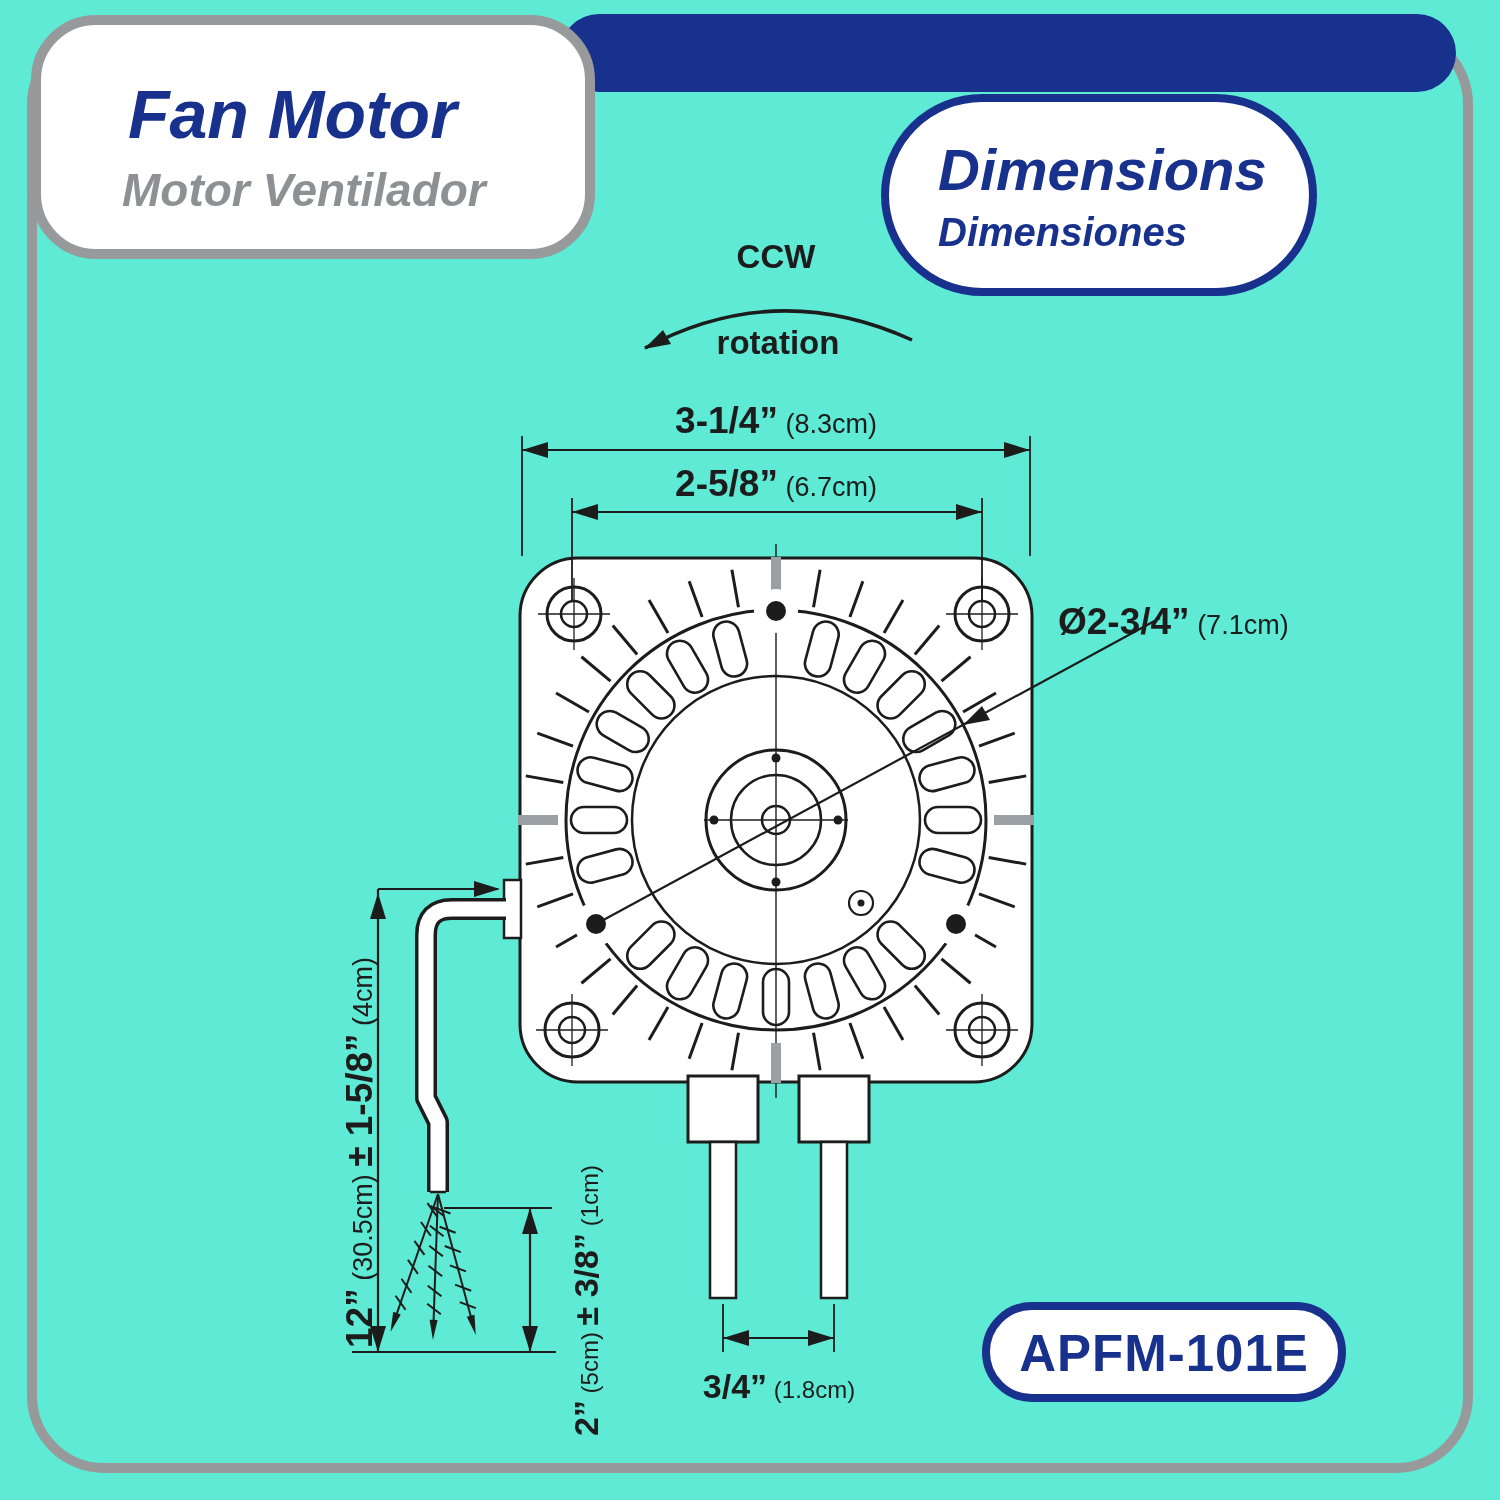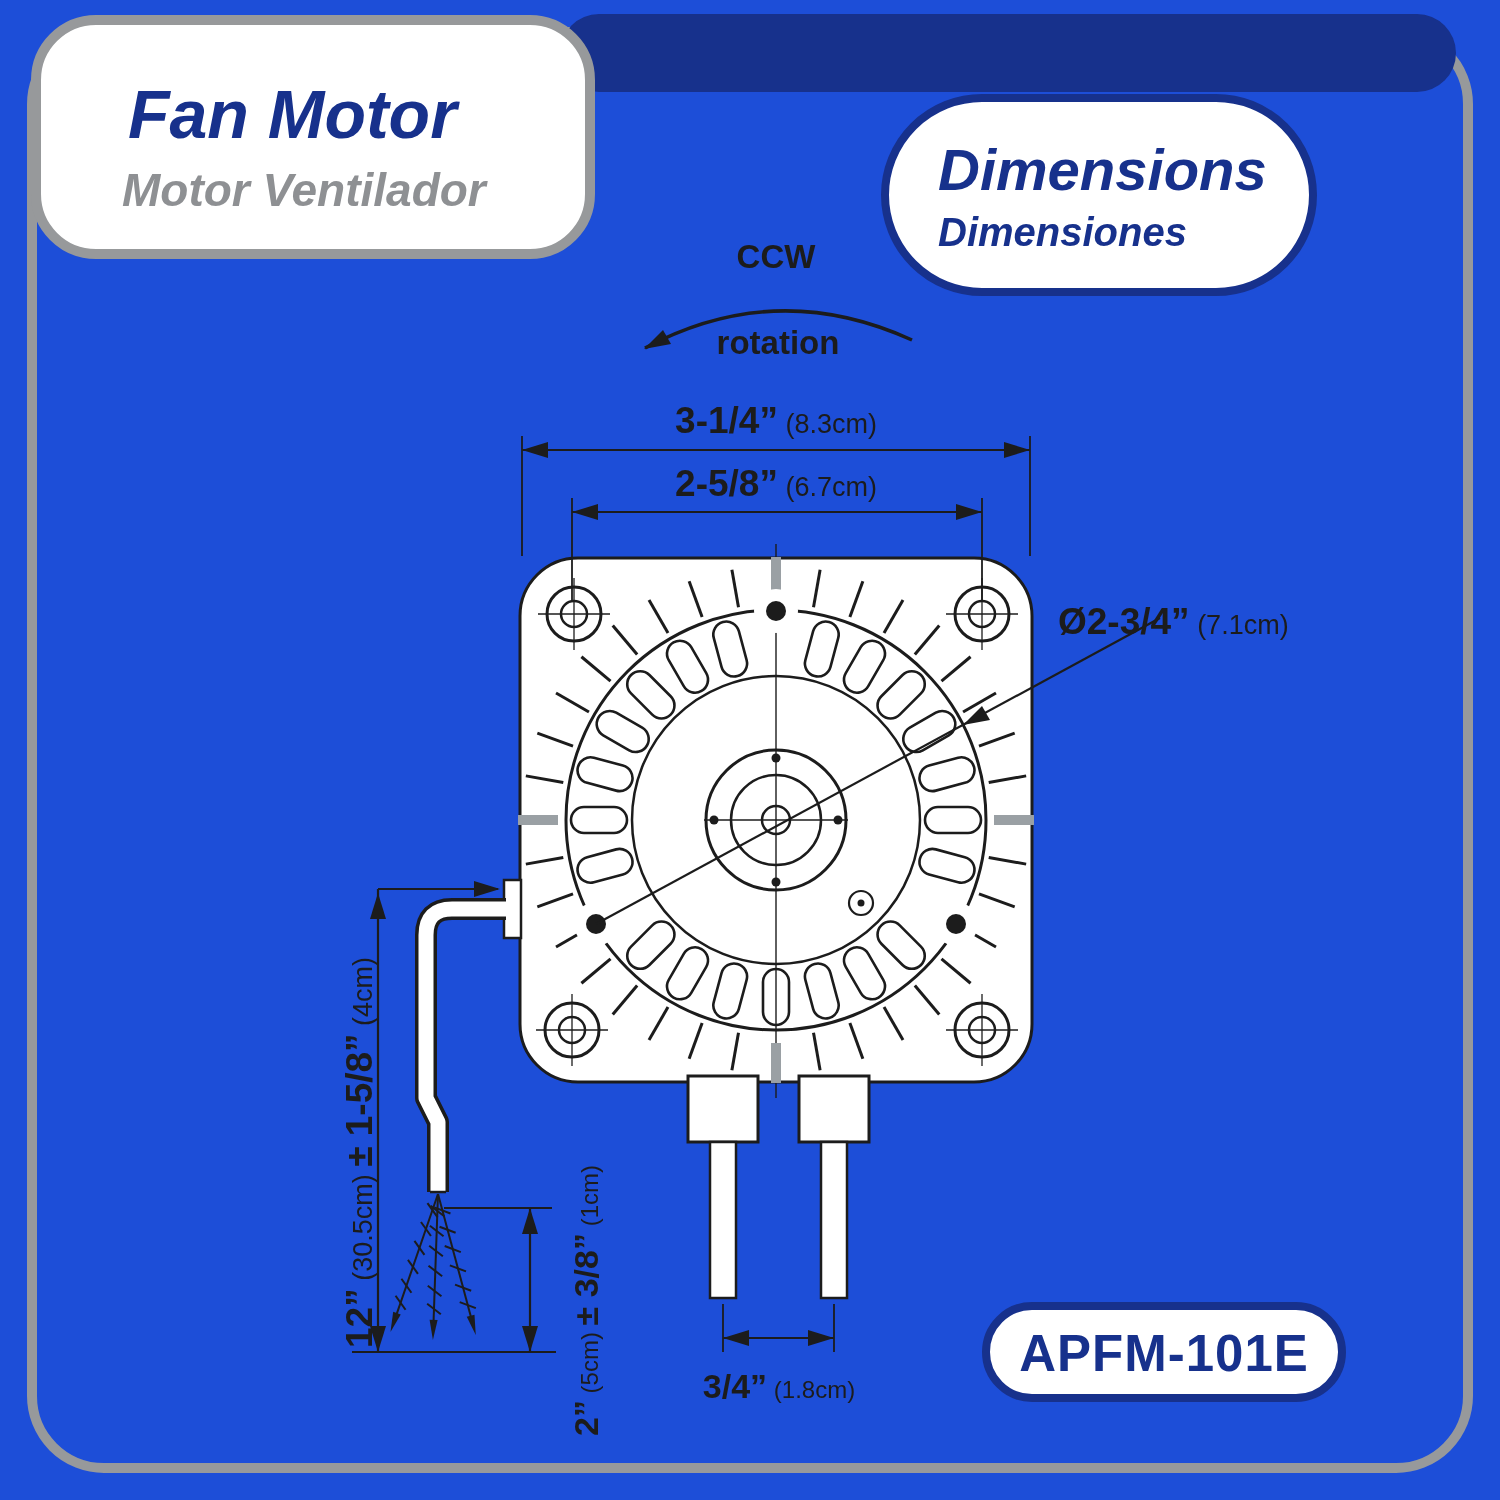--- a/index.html
+++ b/index.html
@@ -1,16 +1,16 @@
 <!DOCTYPE html>
 <html><head>
 <meta charset="utf-8">
 <style>
   html,body{margin:0;padding:0;background:#ffffff;}
-  .page{position:relative;width:1500px;height:1500px;background:#1d4ed8;overflow:hidden;}
+  .page{position:relative;width:1500px;height:1500px;background:#5eead4;overflow:hidden;}
   svg{position:absolute;left:0;top:0;}
   svg text{font-family:"Liberation Sans",sans-serif;fill:#1c1c1c;}
   .title-main{font-size:68px;font-weight:bold;font-style:italic;fill:#17318c;}
   .title-sub{font-size:46px;font-weight:bold;font-style:italic;fill:#8e9093;}
   .badge-main{font-size:58px;font-weight:bold;font-style:italic;fill:#17318c;}
   .badge-sub{font-size:40px;font-weight:bold;font-style:italic;fill:#17318c;}
   .rot-label{font-size:33px;font-weight:bold;}
   .d-big{font-size:37px;font-weight:bold;}
   .d-small{font-size:27px;font-weight:normal;}
   .d-big-s{font-size:34px;font-weight:bold;}

